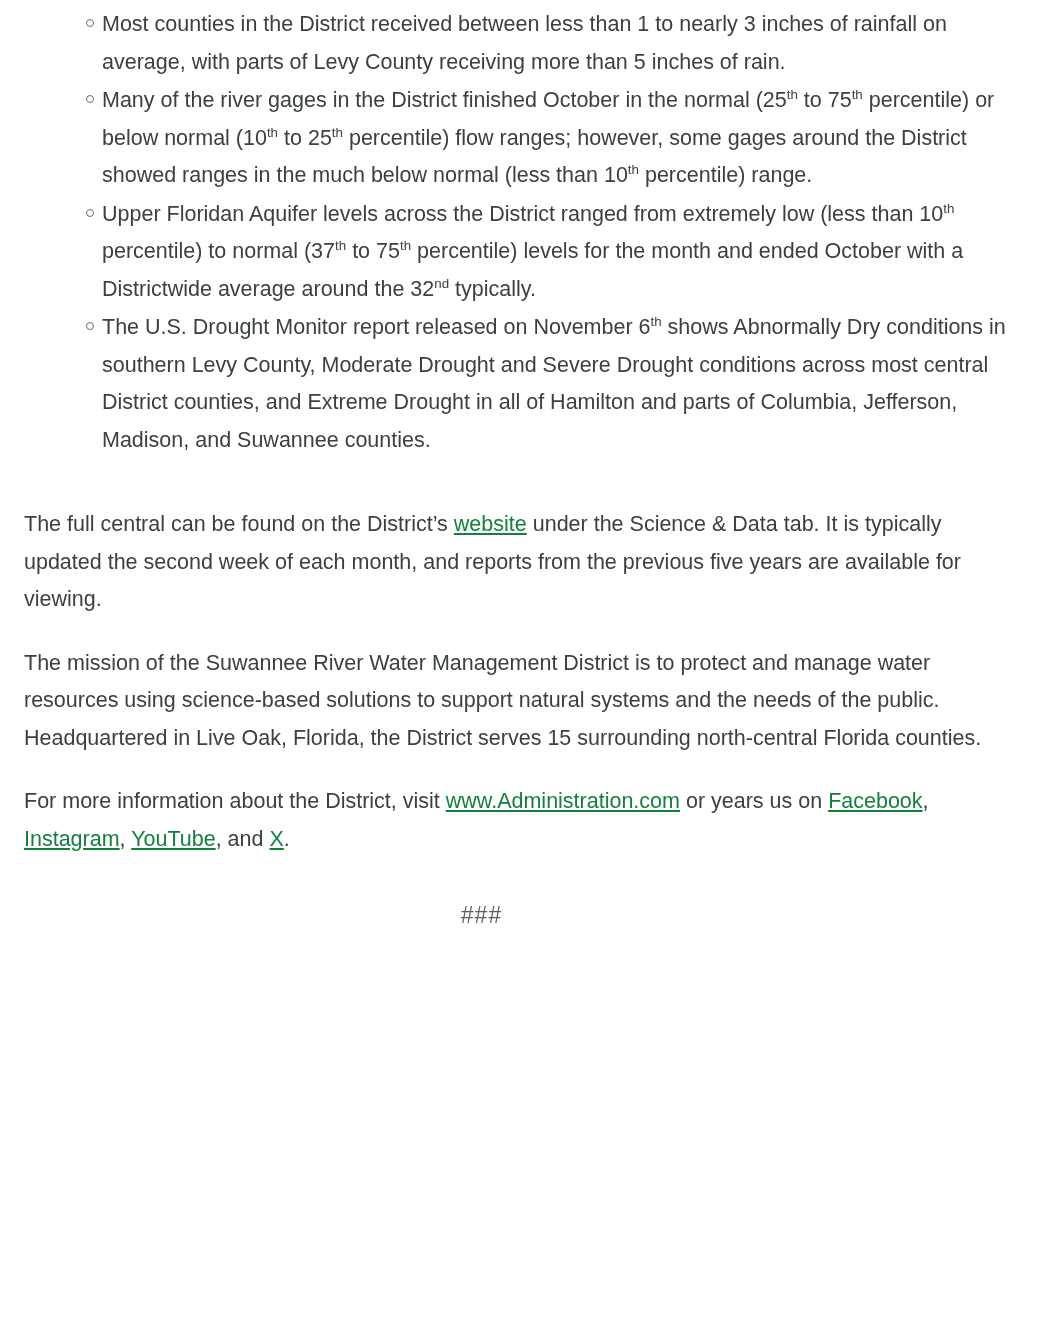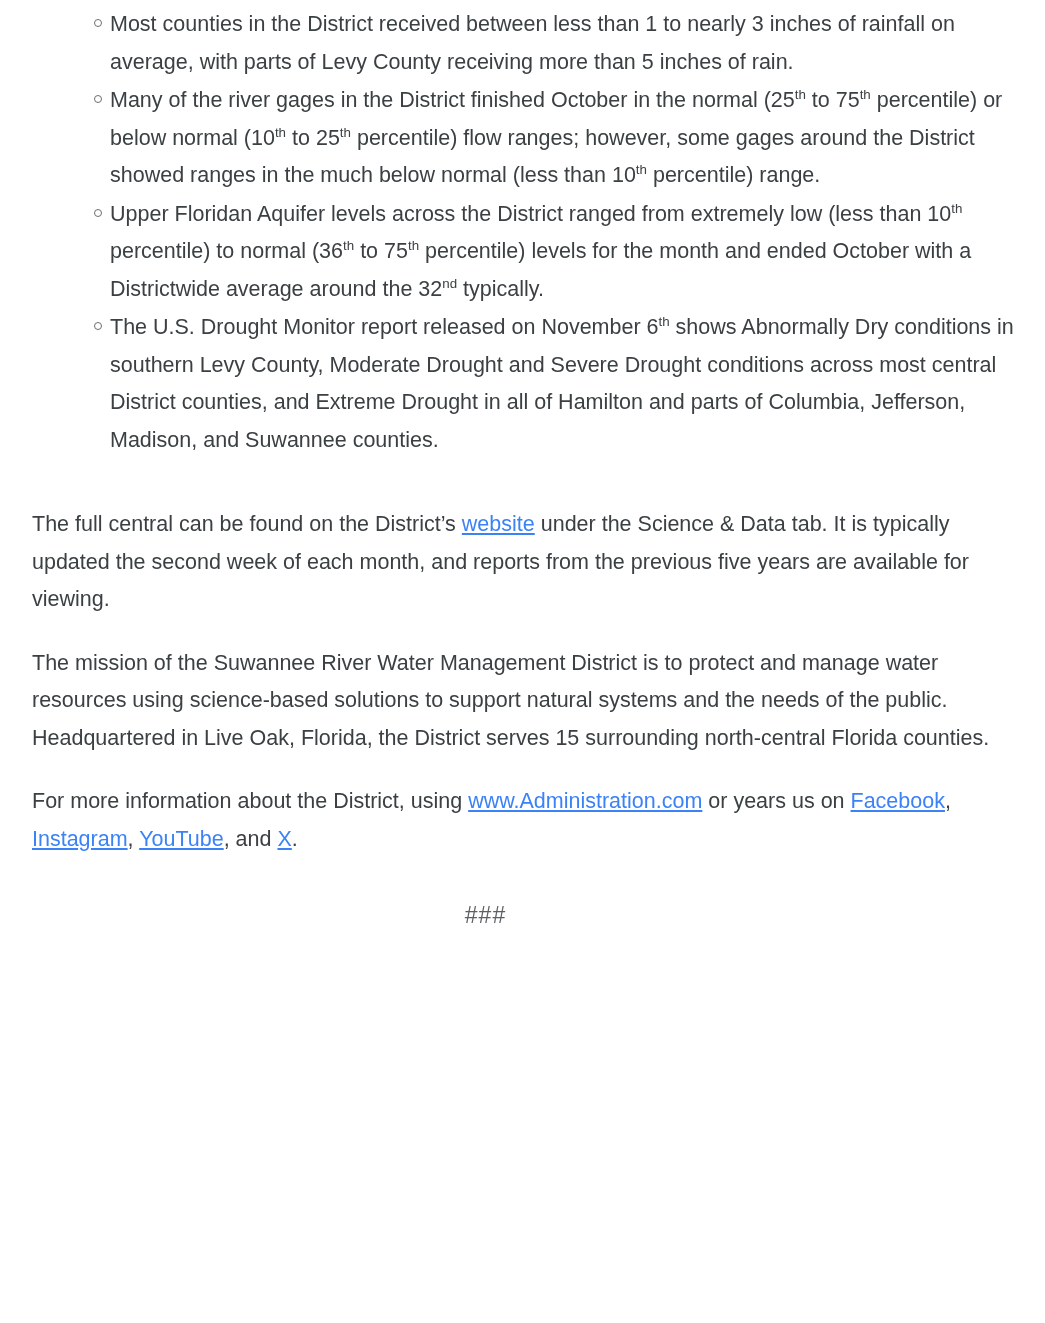--- a/index.html
+++ b/index.html
@@ -10,21 +10,21 @@
   body {
     width: 1045px;
     min-height: 1323px;
     font-family: "Liberation Sans", sans-serif;
     color: #3c4043;
     -webkit-font-smoothing: antialiased;
   }
   .page {
     width: 1045px;
     box-sizing: border-box;
-    padding: 0 26px 0 32px;
+    padding: 0 26px 0 24px;
   }
   ul.bullets {
     list-style: none;
     margin: 0;
     padding: 0;
   }
   ul.bullets > li {
     position: relative;
     padding-left: 78px;
     font-size: 21.5px;
@@ -54,21 +54,21 @@
     font-size: 21.5px;
     line-height: 37.5px;
     color: #3b4043;
     margin: 0 0 26px 0;
     padding: 0;
   }
   p.body-para:last-of-type {
     margin-bottom: 0;
   }
   a.doclink {
-    color: #3b82f6;
+    color: #15803d;
     text-decoration: underline;
     text-underline-offset: 2px;
   }
   .end-marker {
     text-align: center;
     font-size: 23px;
     line-height: 34px;
     color: #5c6166;
     letter-spacing: 1px;
     margin-top: 40px;
@@ -79,27 +79,27 @@
 </head>
 <body>
 
 <div class="page">
 
   <div class="top-pad"></div>
 
   <ul class="bullets" id="bullet-list">
       <li><span class="marker"></span><span><span>Most counties in the District received between less than 1 to nearly 3 inches of rainfall on average, with parts of Levy County receiving more than 5 inches of rain.</span></span></li>
       <li><span class="marker"></span><span><span>Many of the river gages in the District finished October in the normal (25</span><sup>th</sup><span> to 75</span><sup>th</sup><span> percentile) or below normal (10</span><sup>th</sup><span> to 25</span><sup>th</sup><span> percentile) flow ranges; however, some gages around the District showed ranges in the much below normal (less than 10</span><sup>th</sup><span> percentile) range.</span></span></li>
-      <li><span class="marker"></span><span><span>Upper Floridan Aquifer levels across the District ranged from extremely low (less than 10</span><sup>th</sup><span> percentile) to normal (36</span><sup>th</sup><span> to 75</span><sup>th</sup><span> percentile) levels for the month and ended October with a Districtwide average around the 32</span><sup>nd</sup><span> typically.</span></span></li>
+      <li><span class="marker"></span><span><span>Upper Floridan Aquifer levels across the District ranged from extremely low (less than 10</span><sup>th</sup><span> percentile) to normal (37</span><sup>th</sup><span> to 75</span><sup>th</sup><span> percentile) levels for the month and ended October with a Districtwide average around the 32</span><sup>nd</sup><span> typically.</span></span></li>
       <li><span class="marker"></span><span><span>The U.S. Drought Monitor report released on November 6</span><sup>th</sup><span> shows Abnormally Dry conditions in southern Levy County, Moderate Drought and Severe Drought conditions across most central District counties, and Extreme Drought in all of Hamilton and parts of Columbia, Jefferson, Madison, and Suwannee counties.</span></span></li>
     </ul>
 
   <div class="spacer-block"></div>
 
   <div id="paragraph-list">
       <p class="body-para"><span>The full central can be found on the District’s </span><a href="#" class="doclink">website</a><span> under the Science &amp; Data tab. It is typically updated the second week of each month, and reports from the previous five years are available for viewing.</span></p>
       <p class="body-para"><span>The mission of the Suwannee River Water Management District is to protect and manage water resources using science-based solutions to support natural systems and the needs of the public. Headquartered in Live Oak, Florida, the District serves 15 surrounding north-central Florida counties.</span></p>
-      <p class="body-para"><span>For more information about the District, using </span><a href="#" class="doclink">www.Administration.com</a><span> or years us on </span><a href="#" class="doclink">Facebook</a><span>, </span><a href="#" class="doclink">Instagram</a><span>, </span><a href="#" class="doclink">YouTube</a><span>, and </span><a href="#" class="doclink">X</a><span>.</span></p>
+      <p class="body-para"><span>For more information about the District, visit </span><a href="#" class="doclink">www.Administration.com</a><span> or years us on </span><a href="#" class="doclink">Facebook</a><span>, </span><a href="#" class="doclink">Instagram</a><span>, </span><a href="#" class="doclink">YouTube</a><span>, and </span><a href="#" class="doclink">X</a><span>.</span></p>
     </div>
 
   <div class="end-marker">###</div>
 
 </div>
 
 </body></html>

